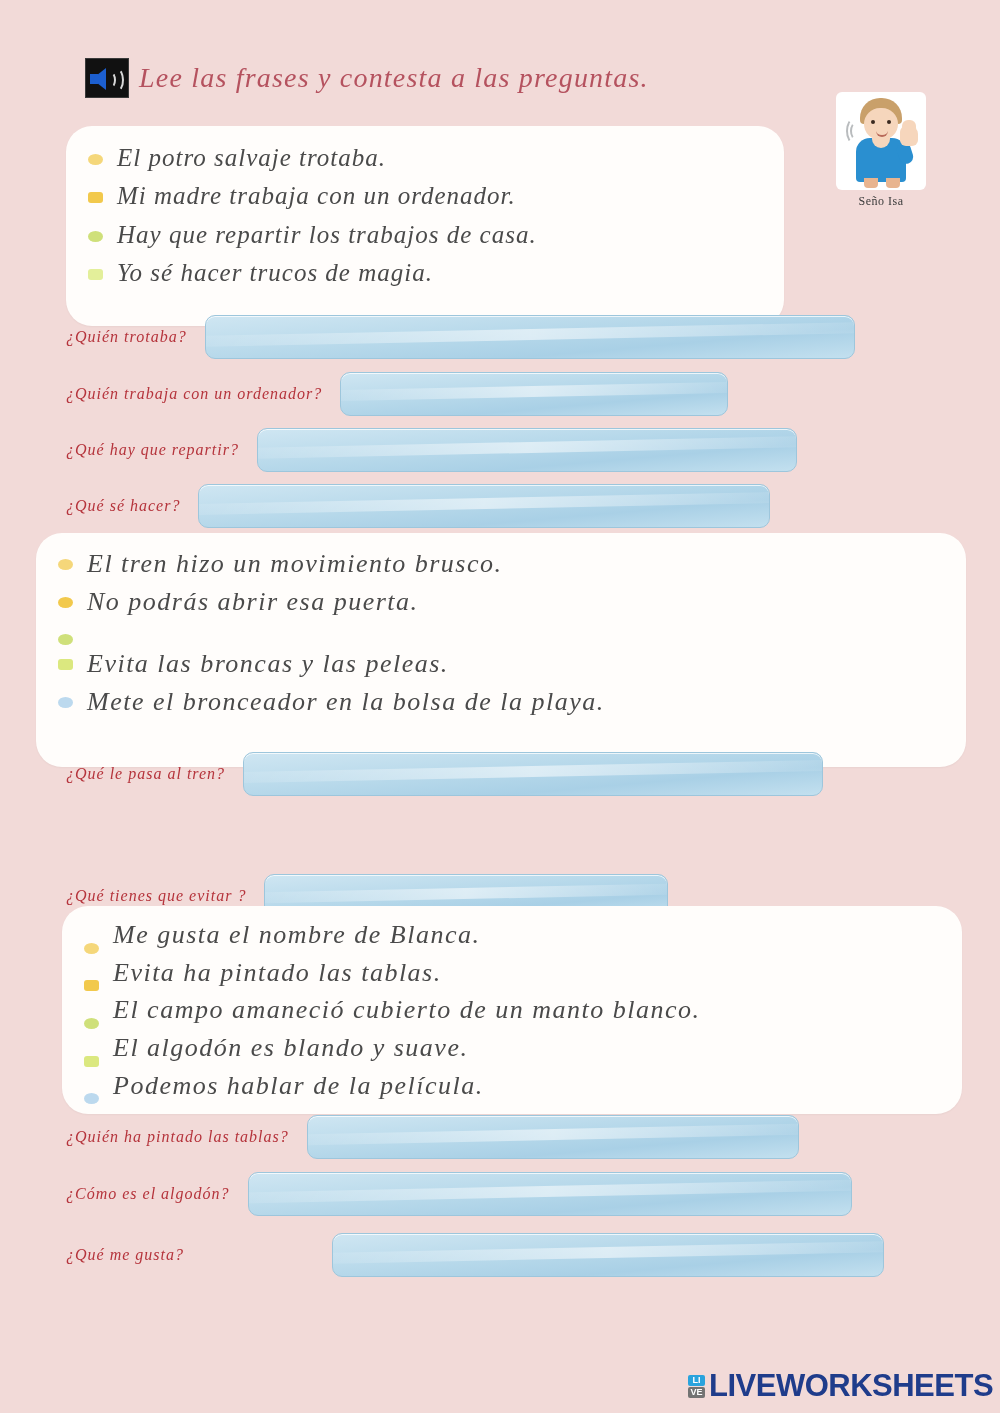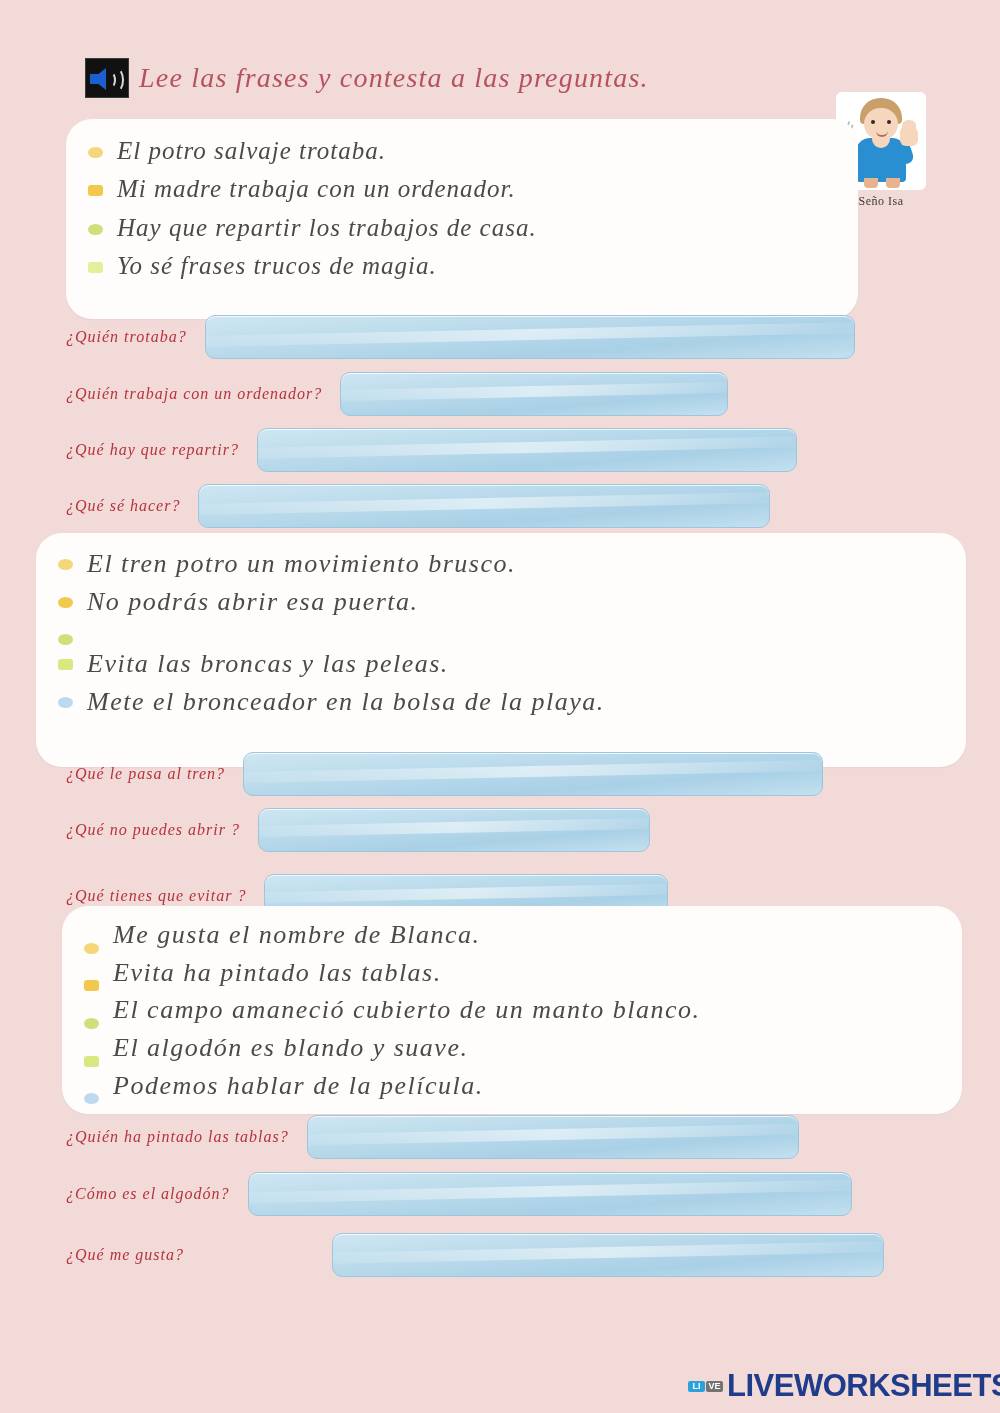--- a/index.html
+++ b/index.html
@@ -215,21 +215,21 @@
   .sent {
     font-family: "Liberation Serif", serif;
     font-style: italic;
     font-size: 25px;
     color: #4a4a4a;
     letter-spacing: 1px;
     line-height: 1.45;
   }
 
   
-  #panel1 { left: 66px; top: 119px; width: 792px; height: 186px; padding: 14px 0 0 0; }
+  #panel1 { left: 66px; top: 126px; width: 712px; height: 186px; padding: 14px 6px 0 0; }
   #panel1 li { margin: 0 0 2px 22px; }
 
   
   #panel2 { left: 36px; top: 533px; width: 930px; height: 222px; padding: 12px 0 0 0; }
   #panel2 li { margin: 0 0 0 22px; }
   #panel2 .sent { font-size: 26px; letter-spacing: 1.5px; }
 
   
   #panel3 { left: 62px; top: 906px; width: 900px; height: 198px; padding: 10px 0 0 0; }
   #panel3 li { margin: 0 0 0 22px; align-items: flex-end; }
@@ -287,21 +287,21 @@
   .footer-logo {
     position: absolute;
     left: 688px;
     top: 1368px;
     display: flex;
     align-items: center;
     gap: 4px;
   }
   .lw-cube {
     display: flex;
-    flex-direction: row;
+    flex-direction: column;
     gap: 1px;
   }
   .lw-cube span {
     width: 17px;
     height: 11px;
     color: #fff;
     font-size: 9px;
     font-weight: bold;
     text-align: center;
     line-height: 11px;
@@ -361,21 +361,21 @@
       <li>
         <span class="bullet sq" style="background:#f2c94c"></span>
         <span class="sent">Mi madre trabaja con un ordenador.</span>
       </li>
       <li>
         <span class="bullet" style="background:#cfe07a"></span>
         <span class="sent">Hay que repartir los trabajos de casa.</span>
       </li>
       <li>
         <span class="bullet sq" style="background:#e3ef9a"></span>
-        <span class="sent">Yo sé frases trucos de magia.</span>
+        <span class="sent">Yo sé hacer trucos de magia.</span>
       </li>
     </ul>
   </div>
 
   <div class="qrow" style="left:66px; top:315px;">
     <span class="qtext">¿Quién trotaba?</span>
     <span class="answer" style="width:648px; margin-left:18px;">
       <input type="text" placeholder="" style="">
     </span>
   </div>
@@ -398,21 +398,21 @@
     <span class="qtext">¿Qué sé hacer?</span>
     <span class="answer" style="width:570px; margin-left:18px;">
       <input type="text" placeholder="" style="">
     </span>
   </div>
 
   <div class="panel" id="panel2">
     <ul>
       <li>
         <span class="bullet" style="background:#f5d77a"></span>
-        <span class="sent">El tren potro un movimiento brusco.</span>
+        <span class="sent">El tren hizo un movimiento brusco.</span>
       </li>
       <li>
         <span class="bullet" style="background:#f2c94c"></span>
         <span class="sent">No podrás abrir esa puerta.</span>
       </li>
       <li>
         <span class="bullet" style="background:#cfe07a"></span>
       </li>
       <li>
         <span class="bullet sq" style="background:#dbe87f"></span>
@@ -425,26 +425,20 @@
     </ul>
   </div>
 
   <div class="qrow" style="left:66px; top:752px;">
     <span class="qtext">¿Qué le pasa al tren?</span>
     <span class="answer" style="width:578px; margin-left:18px;">
       <input type="text" placeholder="" style="">
     </span>
   </div>
 
-  <div class="qrow" style="left:66px; top:808px;">
-    <span class="qtext">¿Qué no puedes abrir ?</span>
-    <span class="answer" style="width:390px; margin-left:18px;">
-      <input type="text" placeholder="" style="">
-    </span>
-  </div>
 
   <div class="qrow" style="left:66px; top:854px;margin-top:20px;">
     <span class="qtext">¿Qué tienes que evitar ?</span>
     <span class="answer" style="width:402px; margin-left:18px;">
       <input type="text" placeholder="" style="">
     </span>
   </div>
 
   <div class="panel" id="panel3">
     <ul>

